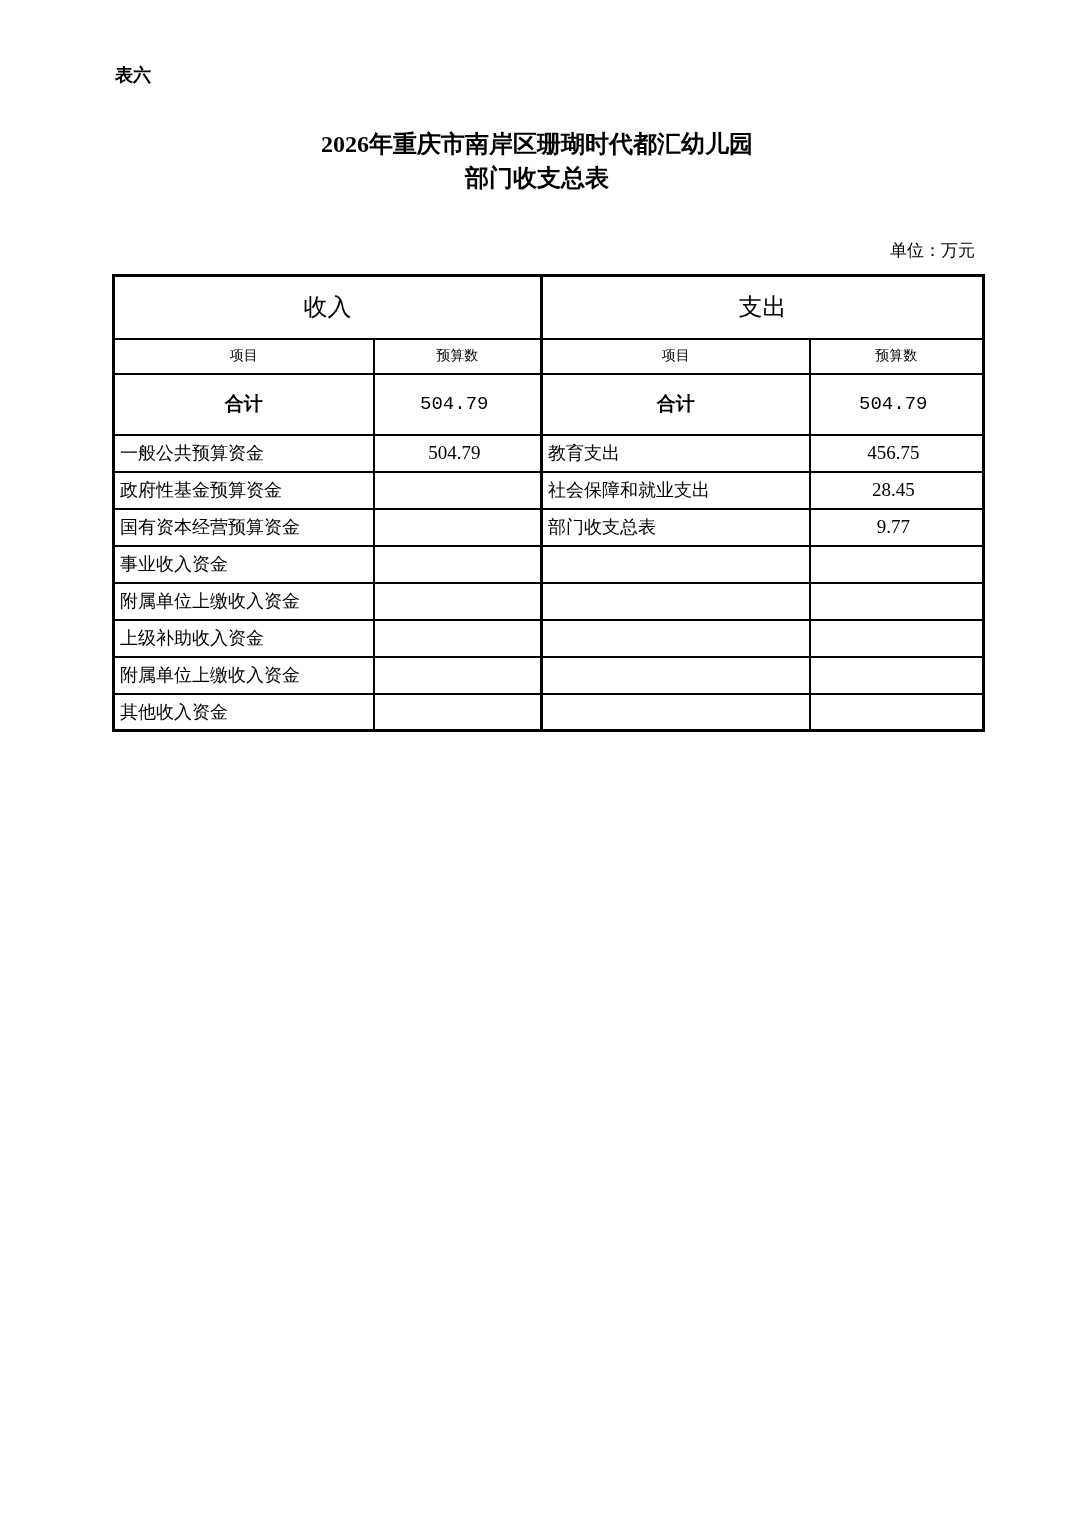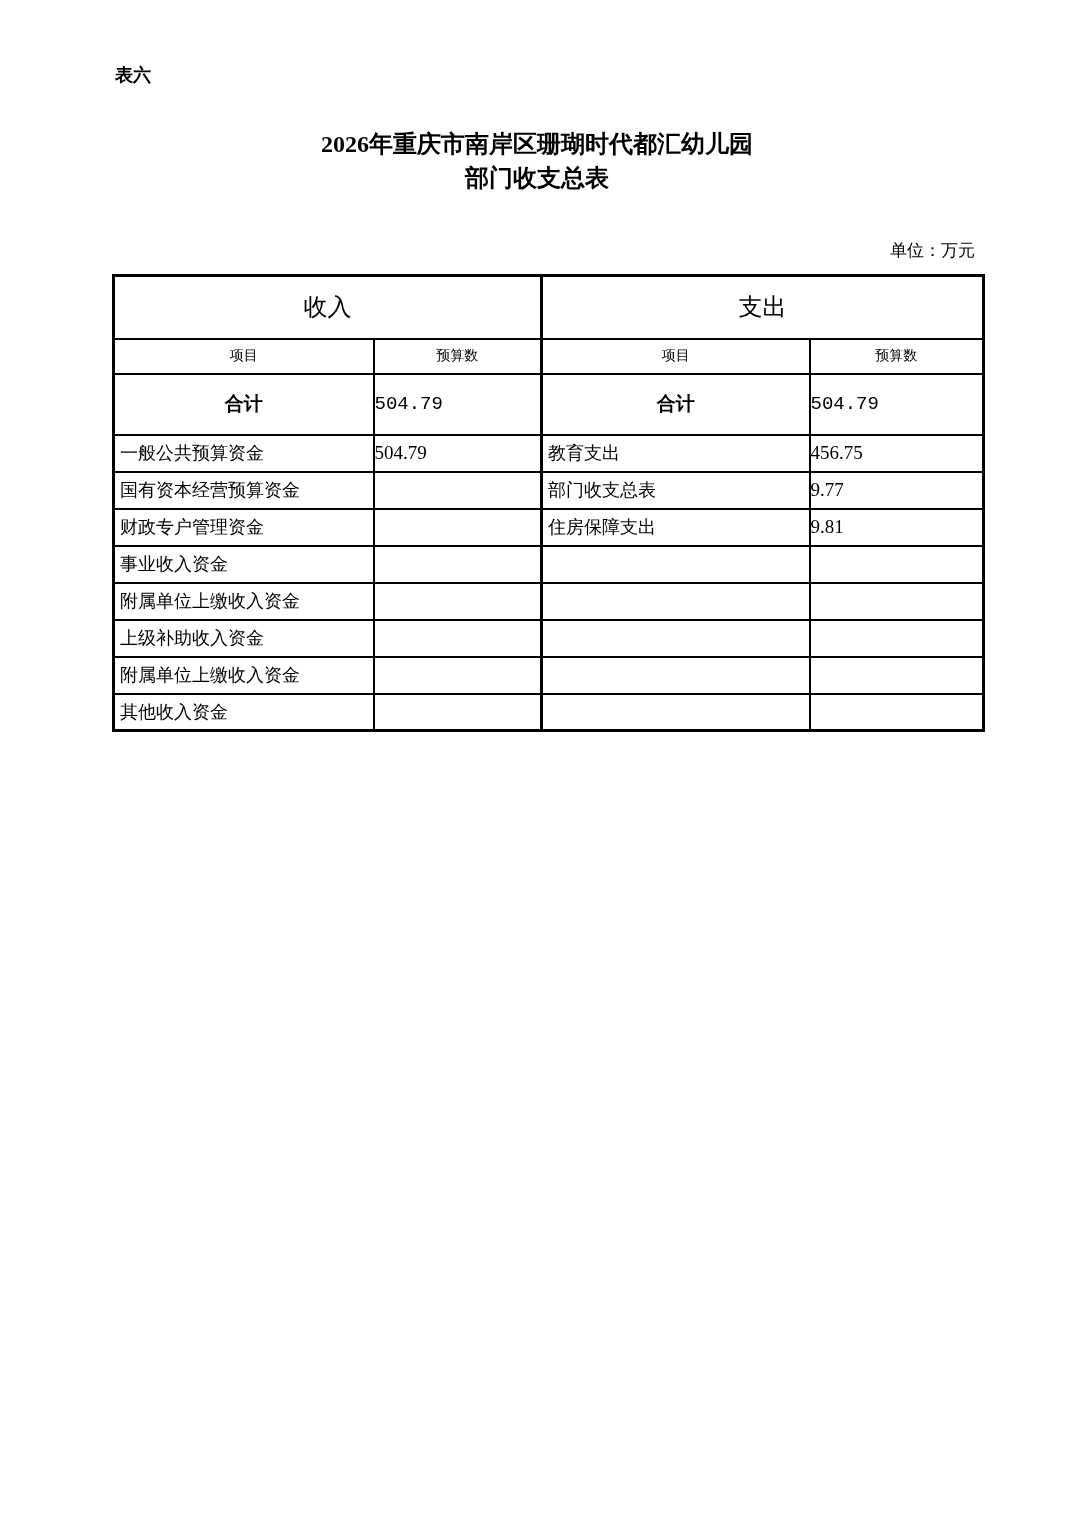--- a/index.html
+++ b/index.html
@@ -59,21 +59,21 @@
     font-weight: 400;
     vertical-align: middle;
   }
   .bl-thick { border-left: 3px solid #000000; }
   tr.section-row th { height: 63px; font-size: 24px; text-align: center; }
   tr.colhead-row th { height: 35px; font-size: 14px; text-align: center; }
   tr.total-row td   { height: 61px; font-family: Liberation Mono, monospace; }
   tr.data-row td    { height: 37px; }
   td.c    { text-align: center; font-size: 19px; }
   .bold   { font-weight: 700; }
-  td.num  { text-align: left; font-size: 19px; padding-right: 6px; }
+  td.num  { text-align: center; font-size: 19px; padding-right: 6px; }
   td.item { text-align: left; font-size: 18px; padding-left: 5px; }
 </style>
 </head>
 <body>
 
 <div class="page">
 
   <div class="table-tag">表六</div>
 
   <div class="title-block">
@@ -110,34 +110,34 @@
         <td class="num">504.79</td>
       </tr>
 
   <tr class="data-row">
     <td class="item">一般公共预算资金</td>
     <td class="num">504.79</td>
     <td class="item bl-thick">教育支出</td>
     <td class="num">456.75</td>
   </tr>
 
+  <tr class="data-row">
+    <td class="item">政府性基金预算资金</td>
+    <td class="num"></td>
+    <td class="item bl-thick">社会保障和就业支出</td>
+    <td class="num">28.45</td>
+  </tr>
 
   <tr class="data-row">
     <td class="item">国有资本经营预算资金</td>
     <td class="num"></td>
     <td class="item bl-thick">部门收支总表</td>
     <td class="num">9.77</td>
   </tr>
 
-  <tr class="data-row">
-    <td class="item">财政专户管理资金</td>
-    <td class="num"></td>
-    <td class="item bl-thick">住房保障支出</td>
-    <td class="num">9.81</td>
-  </tr>
 
   <tr class="data-row">
     <td class="item">事业收入资金</td>
     <td class="num"></td>
     <td class="item bl-thick"></td>
     <td class="num"></td>
   </tr>
 
   <tr class="data-row">
     <td class="item">附属单位上缴收入资金</td>

